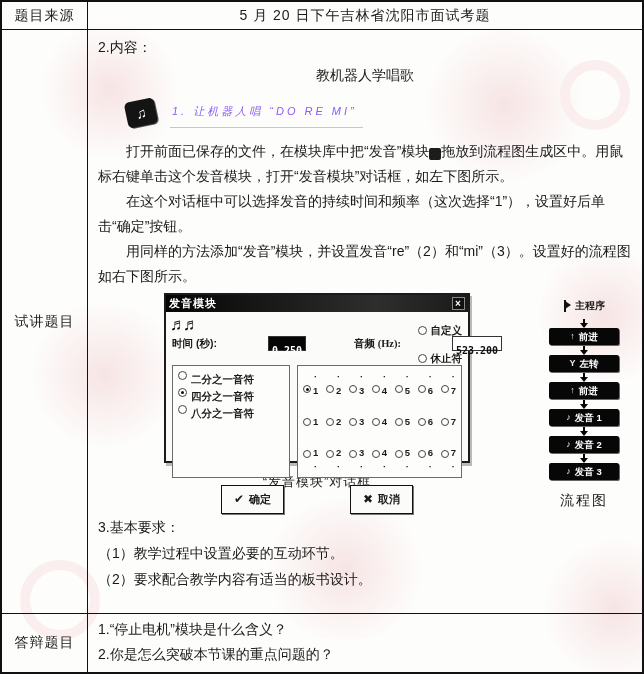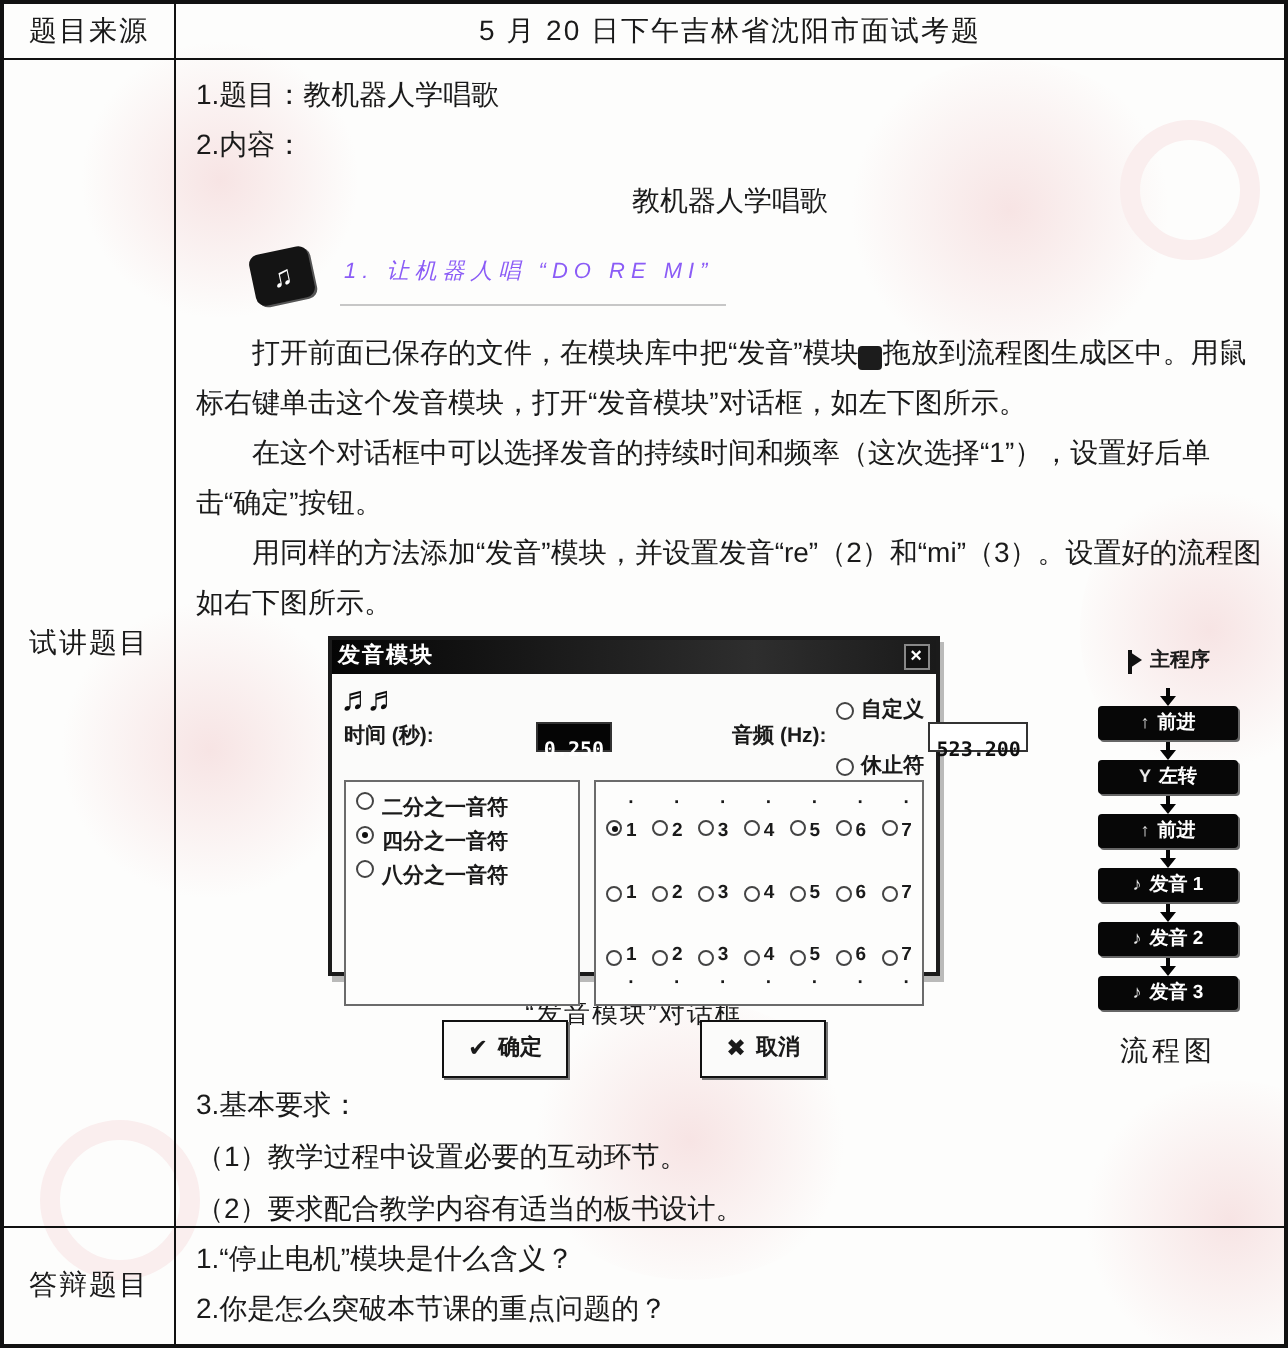--- a/index.html
+++ b/index.html
@@ -136,21 +136,20 @@
   <div class="wm ring" style="left:20px;top:560px;width:80px;height:80px;"></div>
   <div class="wm blob" style="left:540px;top:540px;width:150px;height:140px;"></div>
 
   <div class="doc">
 
     <div class="cell labelcell">题目来源</div>
     <div class="cell hdr-value">5 月 20 日下午吉林省沈阳市面试考题</div>
 
     <div class="cell labelcell">试讲题目</div>
     <div class="cell content">
-      <div>1.题目：教机器人学唱歌</div>
       <div>2.内容：</div>
       <div class="center-title">教机器人学唱歌</div>
 
       <div class="hand-row">
         <span class="hand-icon">
             <span>♫</span>
           </span>
         <span class="hand-text">1. 让机器人唱 “DO RE MI”</span>
       </div>
 
@@ -166,21 +165,21 @@
               <span>发音模块</span>
               <span class="grow"></span>
               <span class="dlg-close">×</span>
             </div>
             <div class="dlg-body">
               <span class="music-icon">♬♬</span>
 
               <div class="fields">
                 <span class="fld-label" style="margin-left:0px;">时间 (秒):</span>
                 <span class="inputbox selected">0.250</span>
-                <span class="fld-label" style="margin-left:12px;">音频 (Hz):</span>
+                <span class="fld-label" style="font-family:Liberation Serif, serif;">音频 (Hz):</span>
                 <span class="inputbox plain">523.200</span>
               </div>
 
               <div class="side-radios">
                 <div class="opt">
                   <span class="radio"></span>
                   <span>自定义</span>
                 </div>
                 <div class="opt">
                   <span class="radio"></span>

